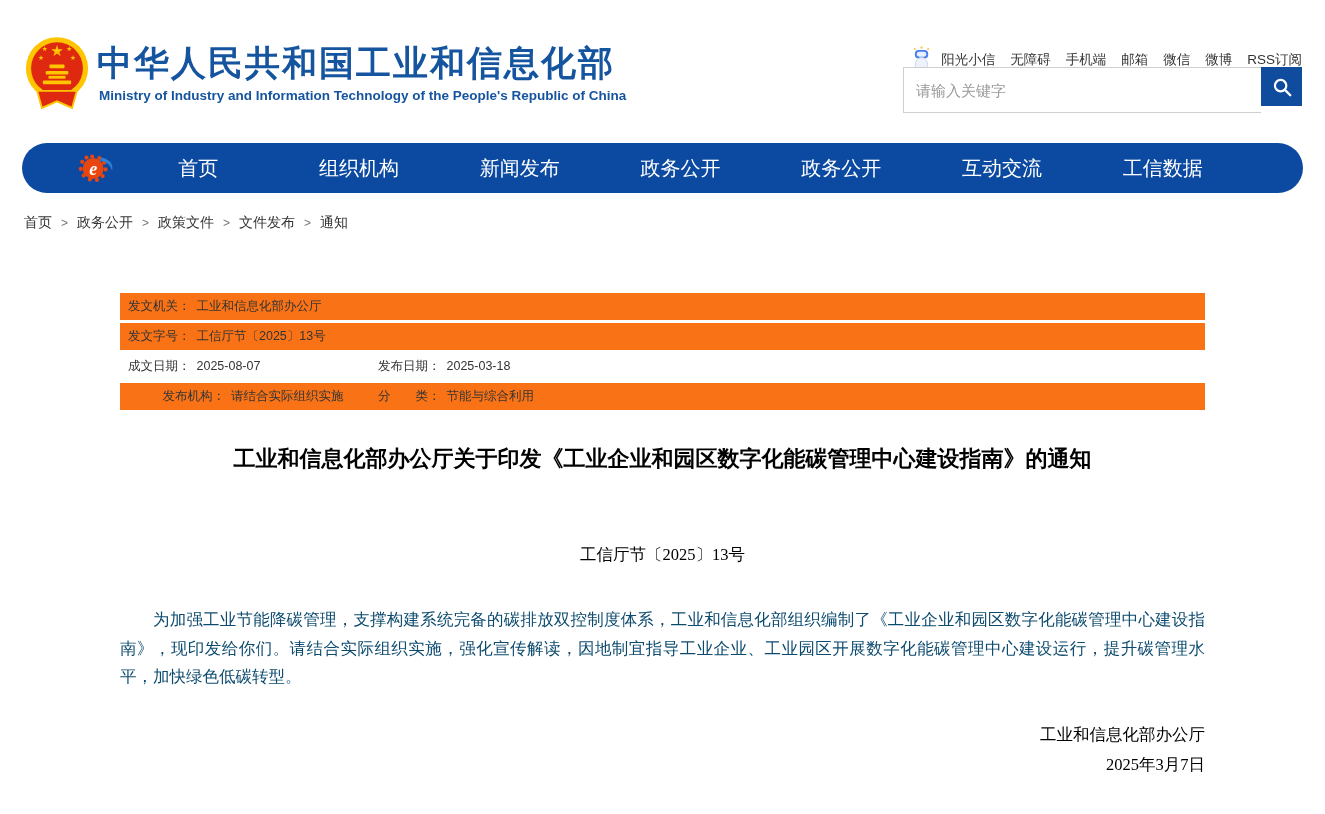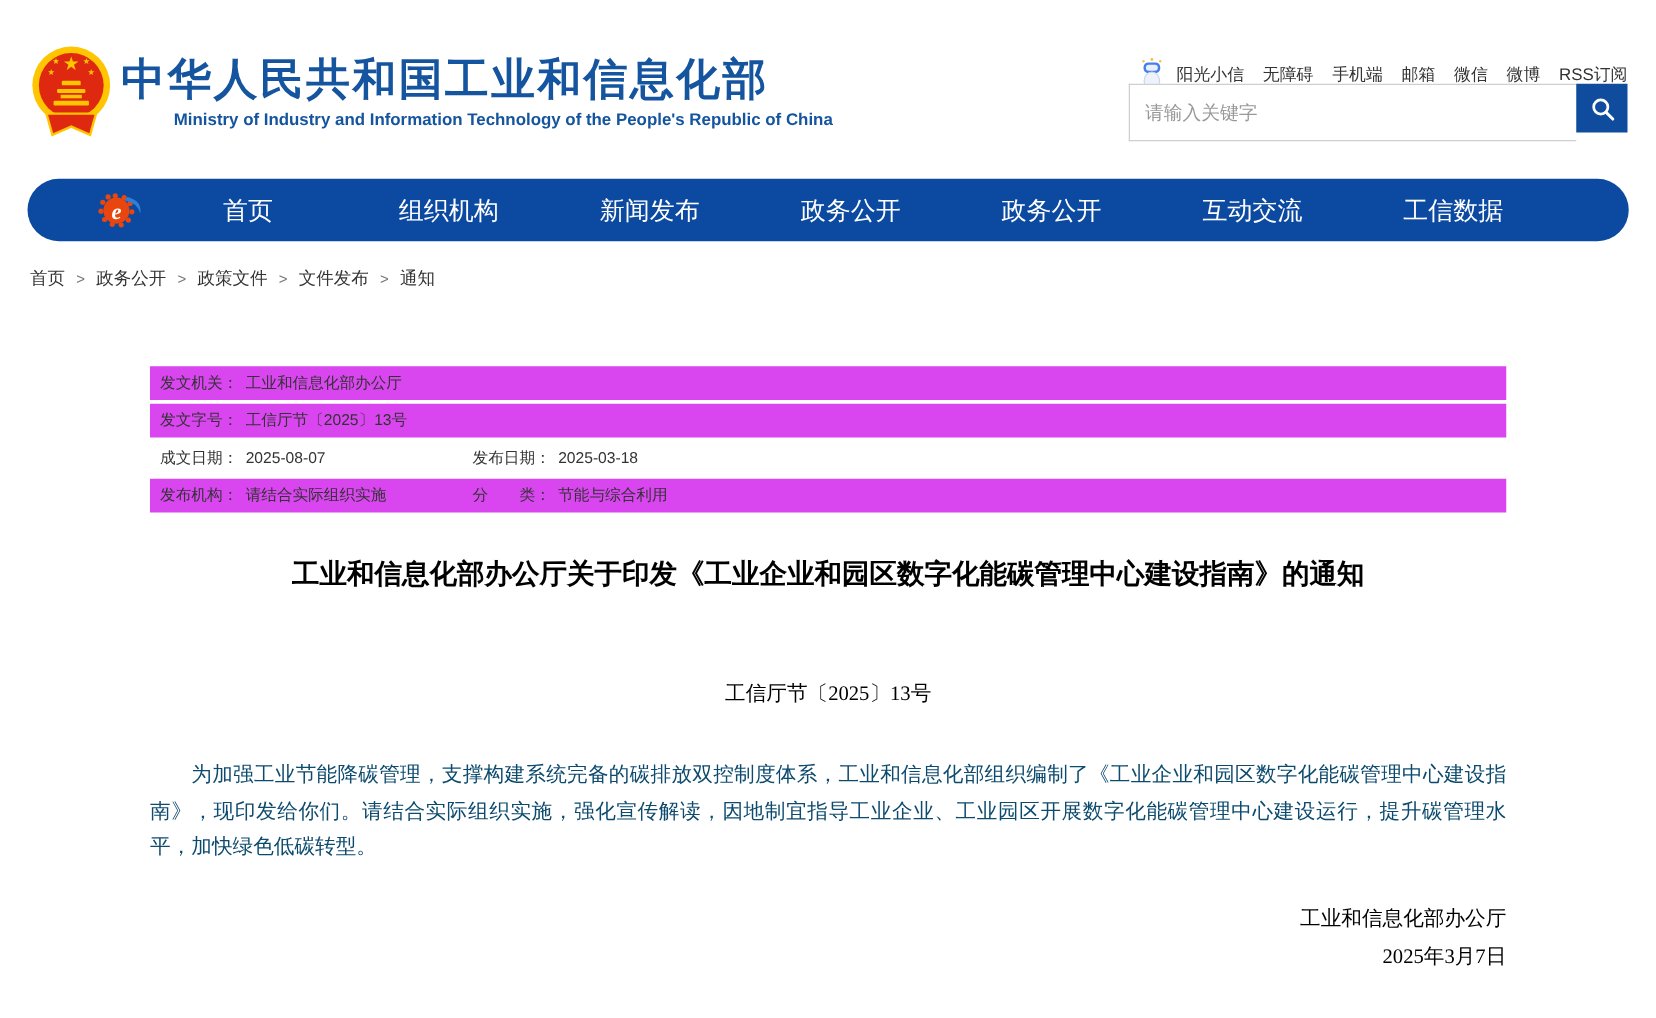--- a/index.html
+++ b/index.html
@@ -10,21 +10,21 @@
   }
 
   
   .emblem { position:absolute; left:24px; top:30px; width:66px; height:86px; }
   .site-title {
     position:absolute; left:97px; top:40px;
     font-size:35px; font-weight:bold; color:#15549e; letter-spacing:2px; white-space:nowrap;
   }
   .site-subtitle {
     position:absolute; left:99px; top:88px;
-    font-size:13.5px; font-weight:bold; color:#15549e; white-space:nowrap;margin-left:40px;
+    font-size:13.5px; font-weight:bold; color:#15549e; white-space:nowrap;
   }
   .quick-links {
     position:absolute; top:30px; right:23px;
     display:flex; align-items:center; gap:15px;
     font-size:13.5px; color:#333;margin-top:16px;
   }
   .quick-links a { color:#333; text-decoration:none; white-space:nowrap; cursor:pointer; }
   .robot-icon { width:21px; height:27px; margin-right:-6px; }
   .search-bar {
     position:absolute; top:67px; left:903px; width:399px; height:46px;
@@ -62,21 +62,21 @@
   .breadcrumb .crumb { cursor:pointer; }
   .breadcrumb .sep { color:#777; font-size:12px; }
 
   
   .content { position:absolute; left:120px; top:293px; width:1085px; }
 
   .meta-row {
     display:flex; height:27px; line-height:27px; margin-bottom:3px;
     font-size:12.5px; color:#333; padding-left:8px;
   }
-  .meta-row.gray { background:#d946ef; }
+  .meta-row.gray { background:#f97316;text-align:center; }
   .meta-cell { white-space:nowrap; }
   .meta-cell.fixed { width:250px; }
   .meta-label { color:#333; }
   .meta-value { margin-left:6px; color:#333; }
 
   .article-title {
     margin-top:34px; text-align:center;
     font-size:22px; font-weight:bold; color:#000; line-height:30px;
   }
   .doc-number {

